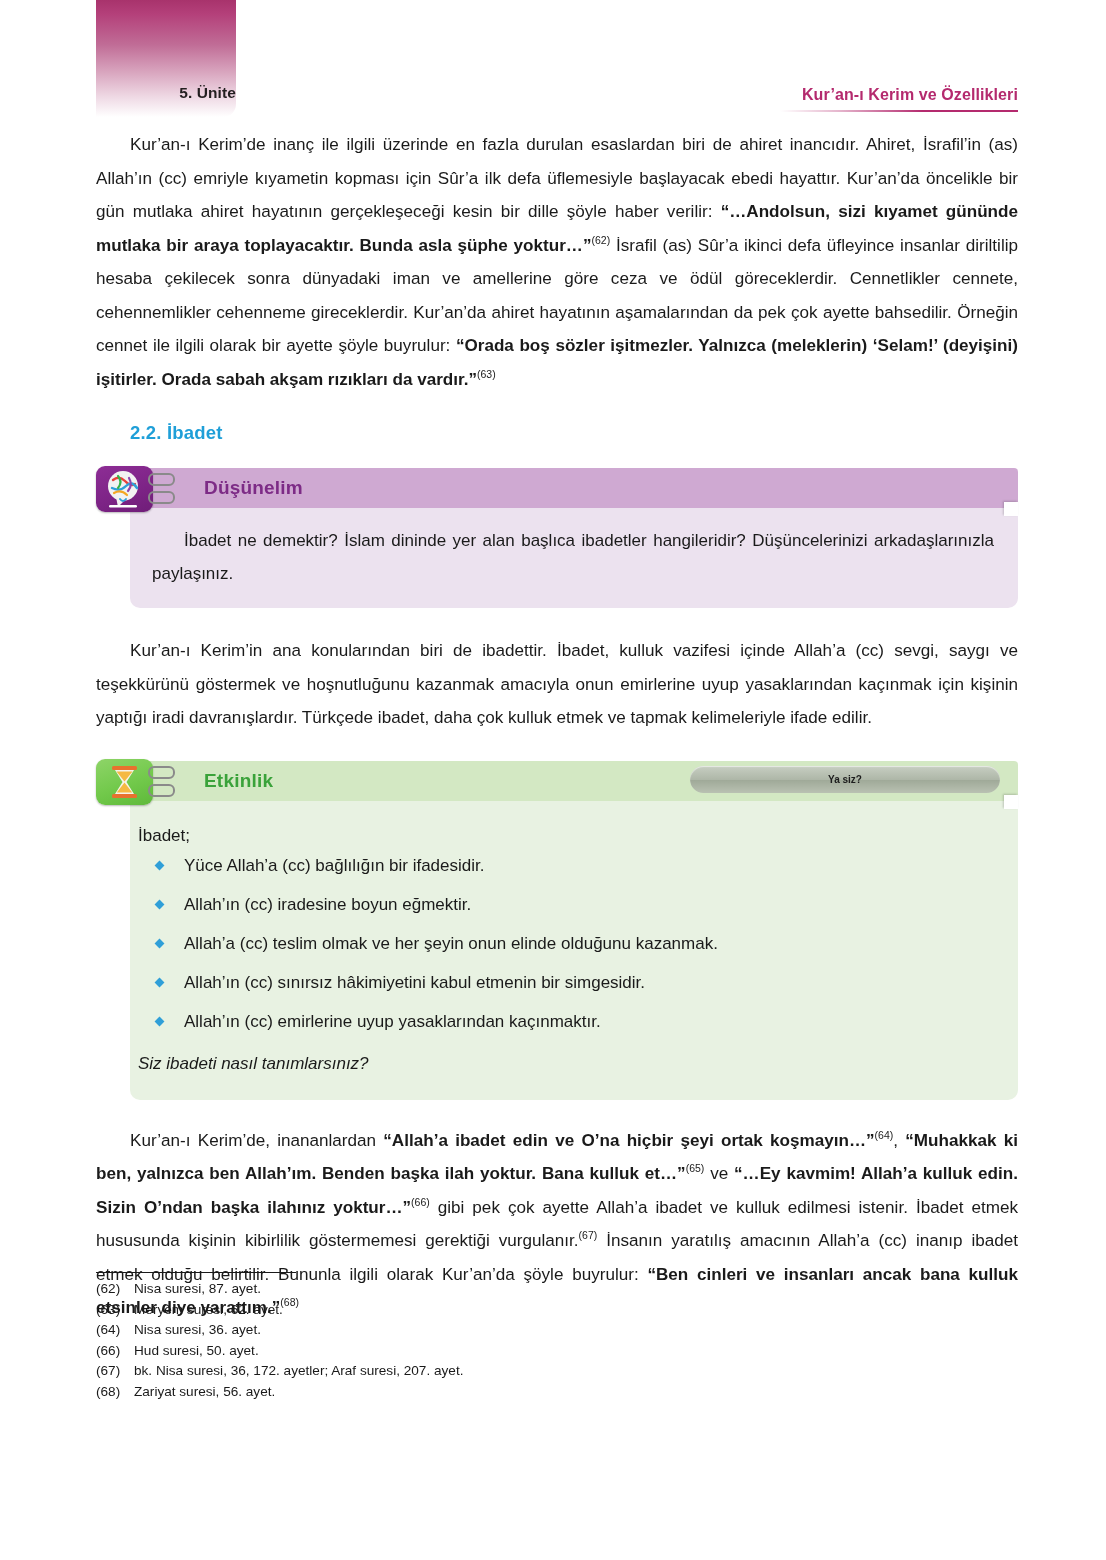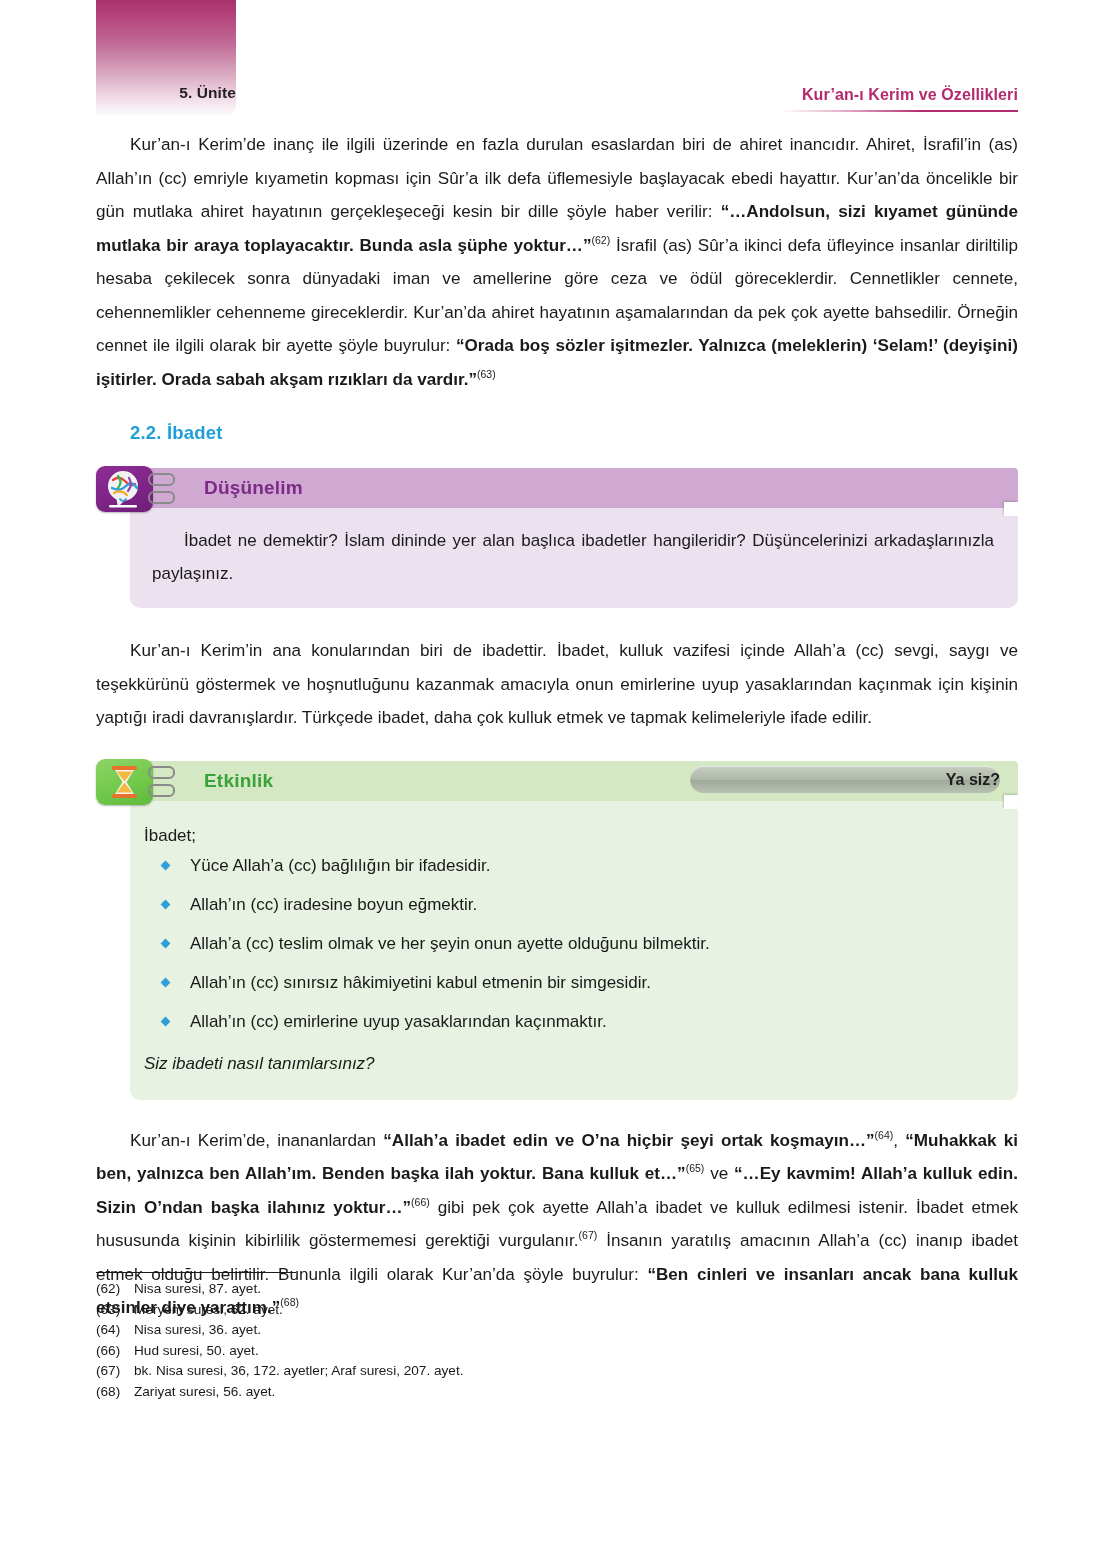--- a/index.html
+++ b/index.html
@@ -92,22 +92,22 @@
   }
   .head-label.purple{color:#7d2b86;}
   .head-label.green{color:#3aa23a;}
   .pill{
     position:absolute;right:18px;top:7px;z-index:5;
     width:310px;height:27px;border-radius:14px;
     background:linear-gradient(180deg,#c7cec2 0%,#aeb7a8 50%,#9fa998 52%,#b9c1b2 100%);
     box-shadow:inset 0 1px 1px rgba(255,255,255,.6);
   }
   .pill span{
-    display:block;text-align:right;line-height:27px;
-    font-size:16px;font-weight:bold;color:#1d1d1d;
+    display:block;text-align:center;line-height:27px;
+    font-size:10px;font-weight:bold;color:#1d1d1d;
   }
   .box-body{
     position:relative;margin-left:34px;width:888px;
     border-radius:0 0 10px 10px;
     padding:16px 24px 18px 22px;
     box-sizing:border-box;
   }
   .box-body.purple{background:#ece2ef;}
   .box-body.green{background:#e8f2e2;}
   .box-body p{
@@ -204,26 +204,26 @@
         </div>
         <div class="rings">
           <div class="ring r1"></div>
             <div class="ring r2"></div>
         </div>
         <div class="head-label green">Etkinlik</div>
         <div class="pill">
             <span>Ya siz?</span>
           </div>
       </div>
-      <div class="box-body green" style="padding:18px 22px 20px 14px;">
+      <div class="box-body green" style="padding:18px 22px 20px 8px;">
         <p class="lead">İbadet;</p>
         <ul class="bullets">
           <li><span class="dia"></span><span>Yüce Allah’a (cc) bağlılığın bir ifadesidir.</span></li>
           <li><span class="dia"></span><span>Allah’ın (cc) iradesine boyun eğmektir.</span></li>
-          <li><span class="dia"></span><span>Allah’a (cc) teslim olmak ve her şeyin onun ayette olduğunu bilmektir.</span></li>
+          <li><span class="dia"></span><span>Allah’a (cc) teslim olmak ve her şeyin onun elinde olduğunu kazanmak.</span></li>
           <li><span class="dia"></span><span>Allah’ın (cc) sınırsız hâkimiyetini kabul etmenin bir simgesidir.</span></li>
           <li><span class="dia"></span><span>Allah’ın (cc) emirlerine uyup yasaklarından kaçınmaktır.</span></li>
         </ul>
         <p class="closing">Siz ibadeti nasıl tanımlarsınız?</p>
       </div>
     </div>
 
     <p class="body indent" style="margin-top:24px;"><span>Kur’an-ı Kerim’de, inananlardan </span><span class="b">“Allah’a ibadet edin ve O’na hiçbir şeyi ortak koşmayın…”</span><sup>(64)</sup><span>, </span><span class="b">“Muhakkak ki ben, yalnızca ben Allah’ım. Benden başka ilah yoktur. Bana kulluk et…”</span><sup>(65)</sup><span> ve </span><span class="b">“…Ey kavmim! Allah’a kulluk edin. Sizin O’ndan başka ilahınız yoktur…”</span><sup>(66)</sup><span> gibi pek çok ayette Allah’a ibadet ve kulluk edilmesi istenir. İbadet etmek hususunda kişinin kibirlilik göstermemesi gerektiği vurgulanır.</span><sup>(67)</sup><span> İnsanın yaratılış amacının Allah’a (cc) inanıp ibadet etmek olduğu belirtilir. Bununla ilgili olarak Kur’an’da şöyle buyrulur: </span><span class="b">“Ben cinleri ve insanları ancak bana kulluk etsinler diye yarattım.”</span><sup>(68)</sup></p>
 
   </div>

